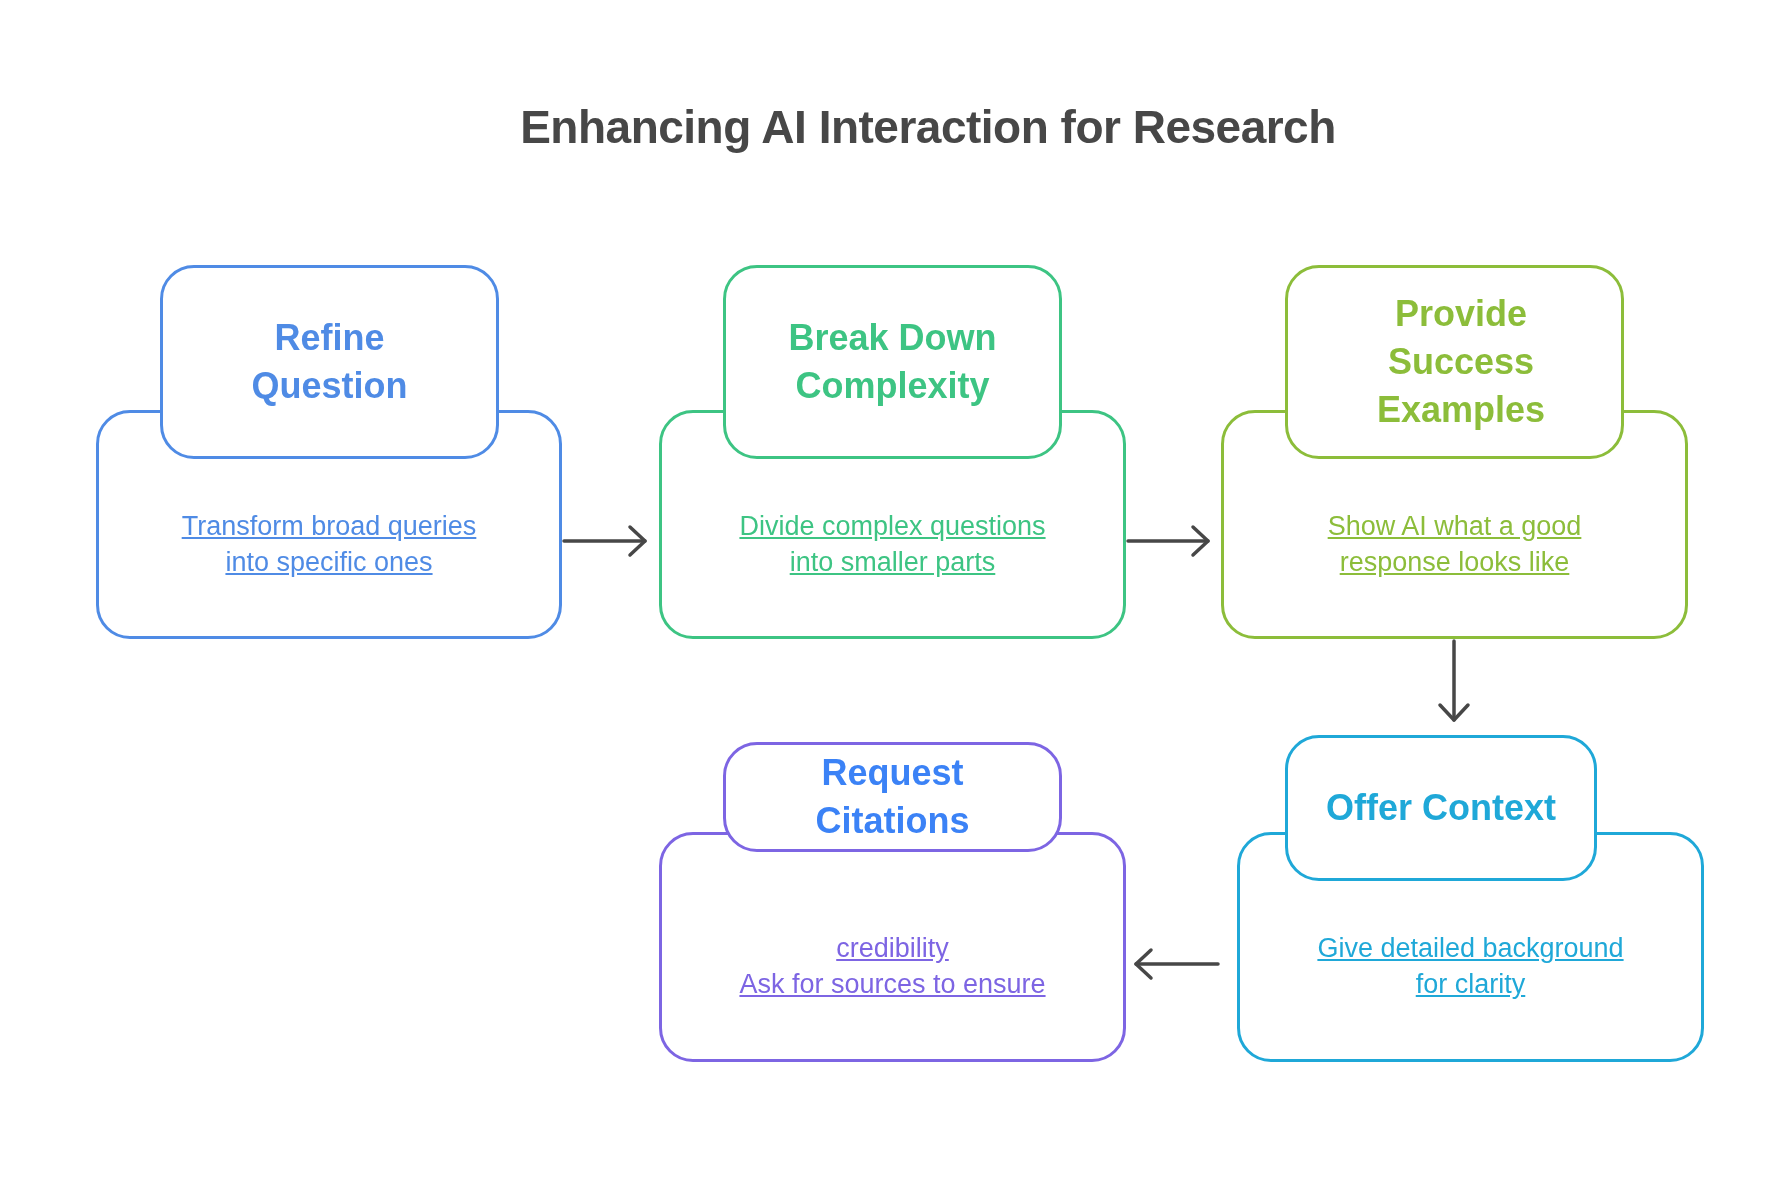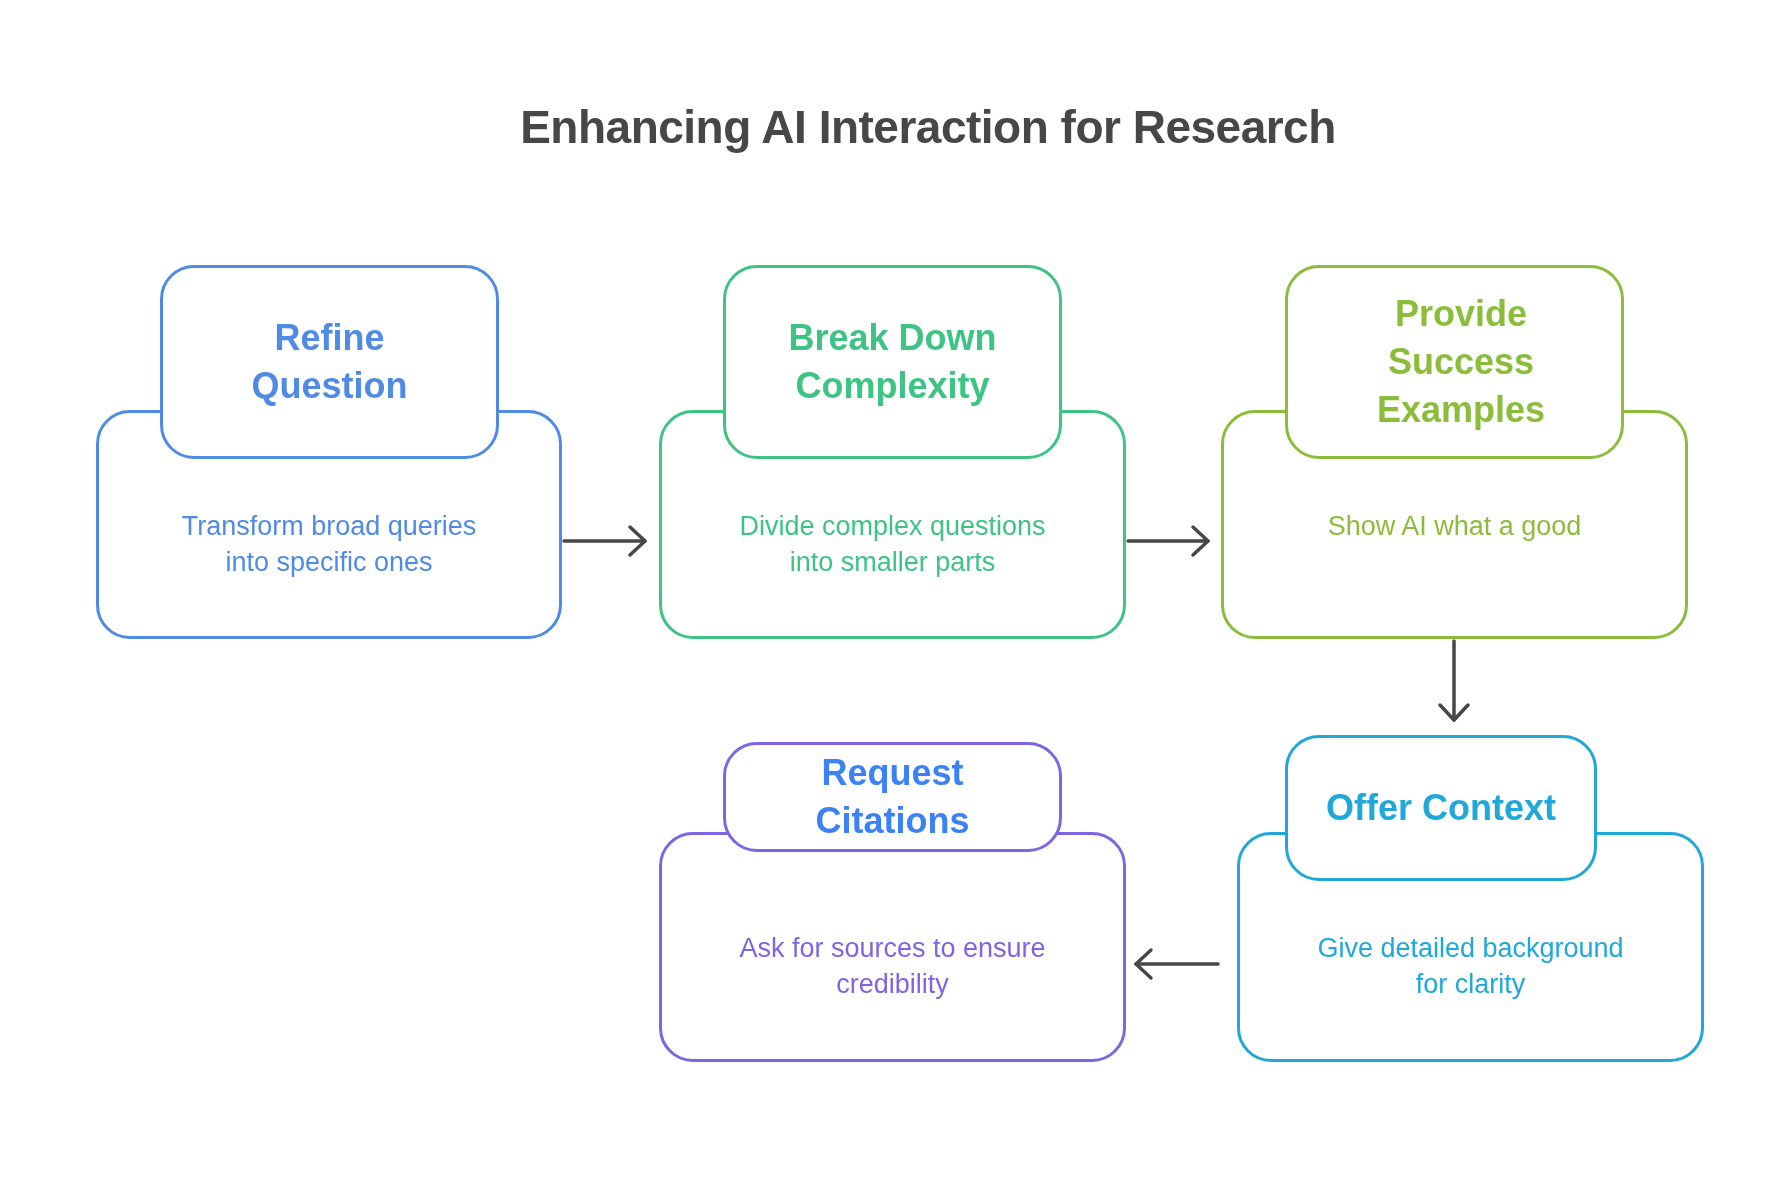--- a/index.html
+++ b/index.html
@@ -1,20 +1,20 @@
 <!DOCTYPE html>
 <html><head>
 <meta charset="utf-8">
 <style>
   html,body{margin:0;padding:0;background:#ffffff;}
   body{width:1776px;height:1200px;position:relative;overflow:hidden;font-family:"Liberation Sans","DejaVu Sans",sans-serif;}
   .title{position:absolute;left:0;top:100px;width:1776px;text-align:center;font-size:46px;font-weight:bold;color:#474747;letter-spacing:-0.5px;padding-left:40px;}
   .outer{position:absolute;background:#fff;border:3px solid;border-radius:34px;box-sizing:border-box;}
   .inner{position:absolute;background:#fff;border:3px solid;border-radius:34px;box-sizing:border-box;display:flex;align-items:center;justify-content:center;text-align:center;font-weight:bold;font-size:36px;line-height:48px;}
-  .desc{position:absolute;left:0;right:0;text-align:center;font-size:27px;line-height:36px;}
+  .desc{position:absolute;left:0;right:0;text-align:center;font-size:27px;line-height:36px;text-decoration:underline;}
   svg.arrows{position:absolute;left:0;top:0;}
 </style>
 </head>
 <body>
 
 <div class="title">Enhancing AI Interaction for Research</div>
 
 <div class="outer" style="left:96px;top:410px;width:466px;height:229px;border-color:#4f8be5;">
   <div class="desc" style="top:95px;color:#4f8be5;">
     <div>Transform broad queries</div>
@@ -37,20 +37,21 @@
 <div class="inner" style="left:723px;top:265px;width:339px;height:194px;border-color:#3dc483;color:#3dc483;">
   <div>
       <div>Break Down</div>
       <div>Complexity</div>
     </div>
 </div>
 
 <div class="outer" style="left:1221px;top:410px;width:467px;height:229px;border-color:#8cbd3a;">
   <div class="desc" style="top:95px;color:#8cbd3a;">
     <div>Show AI what a good</div>
+    <div>response looks like</div>
   </div>
 </div>
 <div class="inner" style="left:1285px;top:265px;width:339px;height:194px;border-color:#8cbd3a;color:#8cbd3a;padding-left:13px;">
   <div>
       <div>Provide</div>
       <div>Success</div>
       <div>Examples</div>
     </div>
 </div>
 
@@ -61,22 +62,22 @@
   </div>
 </div>
 <div class="inner" style="left:1285px;top:735px;width:312px;height:146px;border-color:#1fa8d8;color:#1fa8d8;justify-content:center;">
   <div>
       <div>Offer Context</div>
     </div>
 </div>
 
 <div class="outer" style="left:659px;top:832px;width:467px;height:230px;border-color:#7d65e3;">
   <div class="desc" style="top:95px;color:#7d65e3;">
+    <div>credibility</div>
     <div>Ask for sources to ensure</div>
-    <div>credibility</div>
   </div>
 </div>
 <div class="inner" style="left:723px;top:735px;width:339px;height:110px;border-color:#7d65e3;color:#3b82f6;margin-top:7px;">
   <div>
       <div>Request</div>
       <div>Citations</div>
     </div>
 </div>
 
 <svg class="arrows" width="1776" height="1200">

